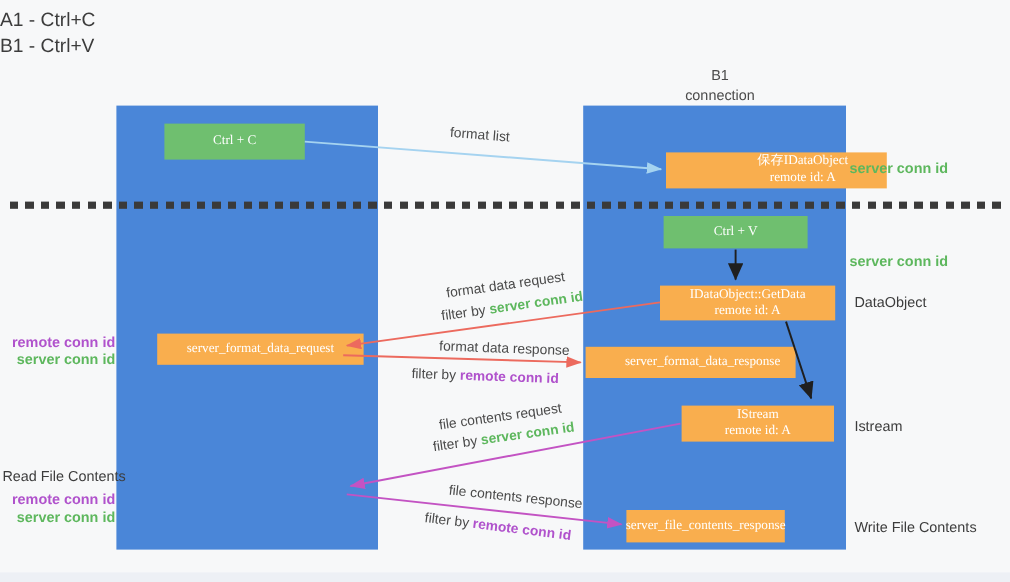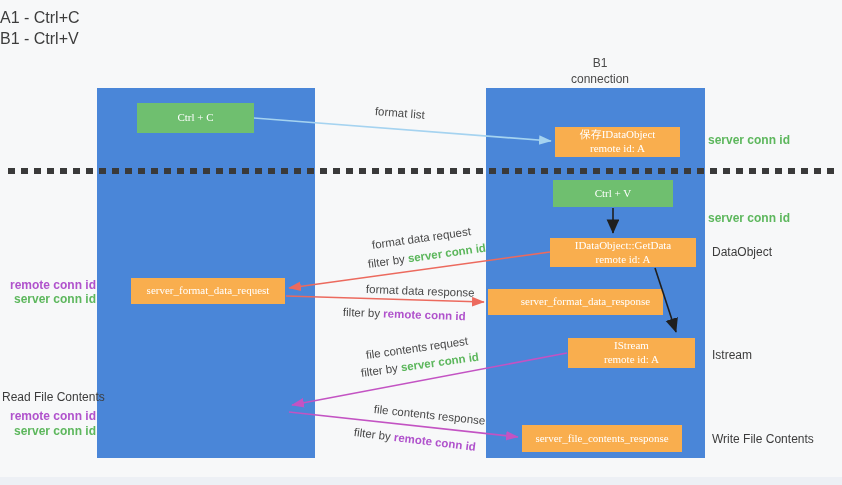--- a/index.html
+++ b/index.html
@@ -65,49 +65,49 @@
   <div class="lane" style="left:97px;top:88px;width:218px;height:370px;"></div>
   <div class="lane" style="left:486px;top:88px;width:219px;height:370px;"></div>
 
   <div class="dotted-line"></div>
   <div class="bottom-strip"></div>
 
   <div class="node green" style="left:137px;top:103px;width:117px;height:30px;">
     <div>Ctrl + C</div>
   </div>
 
-  <div class="node orange" style="left:555px;top:127px;width:125px;height:30px;">
+  <div class="node orange" style="left:555px;top:127px;width:140px;height:30px;padding-left:44px;">
     <div>保存IDataObject</div>
     <div>remote id: A</div>
   </div>
 
   <div class="node green" style="left:553px;top:180px;width:120px;height:27px;">
     <div>Ctrl + V</div>
   </div>
 
   <div class="node orange" style="left:550px;top:238px;width:146px;height:29px;">
     <div>IDataObject::GetData</div>
     <div>remote id: A</div>
   </div>
 
-  <div class="node orange" style="left:131px;top:278px;width:154px;height:26px;text-align:center;">
+  <div class="node orange" style="left:131px;top:278px;width:172px;height:26px;text-align:center;">
     <div>server_format_data_request</div>
   </div>
 
   <div class="node orange" style="left:488px;top:289px;width:155px;height:26px;padding-left:20px;">
     <div>server_format_data_response</div>
   </div>
 
   <div class="node orange" style="left:568px;top:338px;width:127px;height:30px;">
     <div>IStream</div>
     <div>remote id: A</div>
   </div>
 
 
-  <div class="node orange" style="left:522px;top:425px;width:160px;height:27px;">
+  <div class="node orange" style="left:522px;top:425px;width:132px;height:27px;">
     <div>server_file_contents_response</div>
   </div>
 
   <div class="lbl bold-green" style="left:708px;top:133px;">server conn id</div>
   <div class="lbl bold-green" style="left:708px;top:211px;">server conn id</div>
   <div class="lbl" style="left:712px;top:245px;">DataObject</div>
   <div class="lbl" style="left:712px;top:348px;">Istream</div>
   <div class="lbl" style="left:712px;top:432px;">Write File Contents</div>
 
   <div class="left-group" style="left:8px;top:278px;width:88px;">

